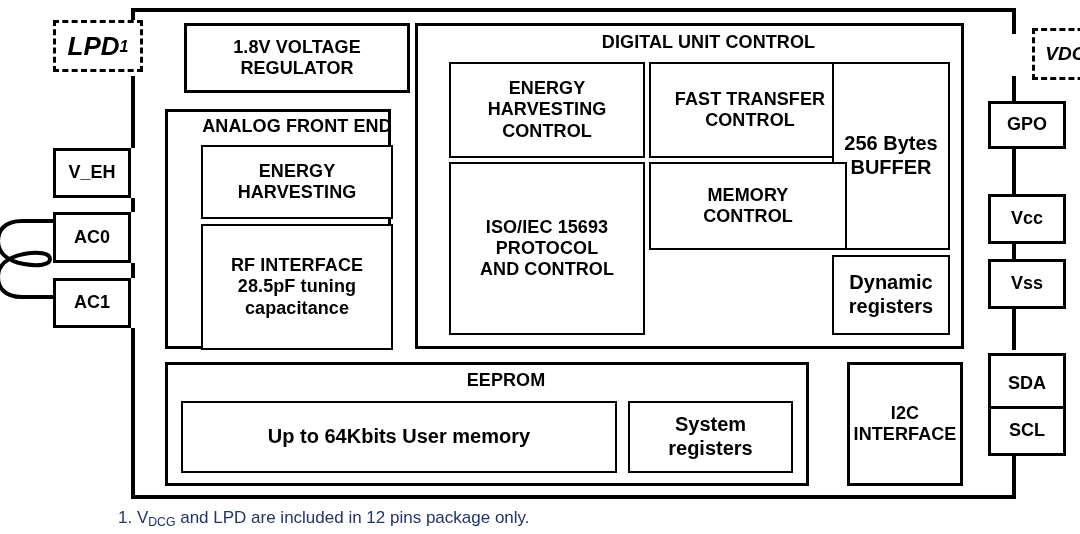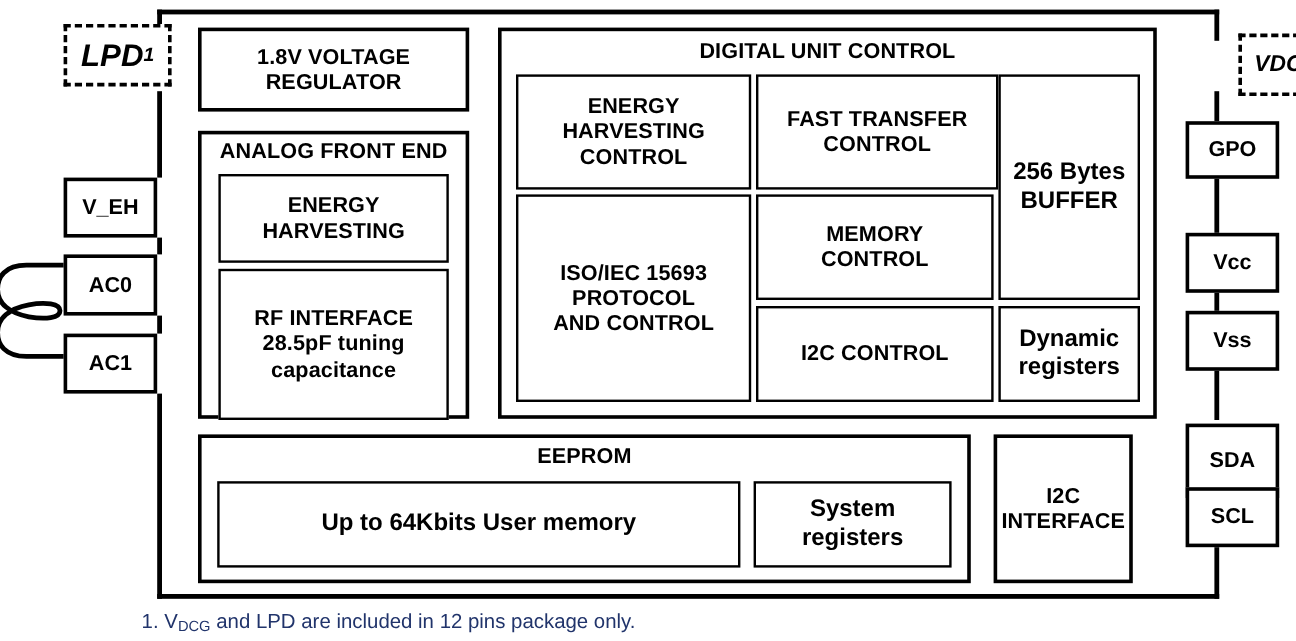--- a/index.html
+++ b/index.html
@@ -52,21 +52,21 @@
     font-weight:bold;
     z-index:7;
   }
   .dash sup{font-size:.62em;font-style:italic;font-weight:bold;}
   
   .wire{position:absolute;background:#000;z-index:2;}
   .wire.v{width:4px;}
   .wire.h{height:4px;}
   .coil{position:absolute;z-index:3;}
   
-  .t-caps   {font-size:18px;font-weight:bold;letter-spacing:.1px;}
+  .t-caps   {font-size:18px;font-weight:bold;letter-spacing:.1px;margin-left:19px;}
   .t-pin    {font-size:18px;font-weight:bold;}
   .t-mixed  {font-size:20px;font-weight:bold;}
   
   .footnote{
     position:absolute;
     left:118px;
     top:508px;
     font-size:17px;
     color:#21346b;
     white-space:nowrap;
@@ -216,25 +216,20 @@
     </div>
   </div>
 
   <div class="box thin t-caps" style="left:630px;top:162px;width:198px;height:88px;">
     <div>
       <div>MEMORY</div>
       <div>CONTROL</div>
     </div>
   </div>
 
-  <div class="box thin t-caps" style="left:630px;top:255px;width:198px;height:80px;">
-    <div>
-      <div>I2C CONTROL</div>
-    </div>
-  </div>
 
   <div class="box thin t-mixed" style="left:832px;top:255px;width:118px;height:80px;">
     <div>
       <div>Dynamic</div>
       <div>registers</div>
     </div>
   </div>
 
   <div class="box group" style="left:165px;top:362px;width:644px;height:124px;"></div>
   <div class="grouptitle t-caps" style="left:165px;top:370px;width:644px;">

